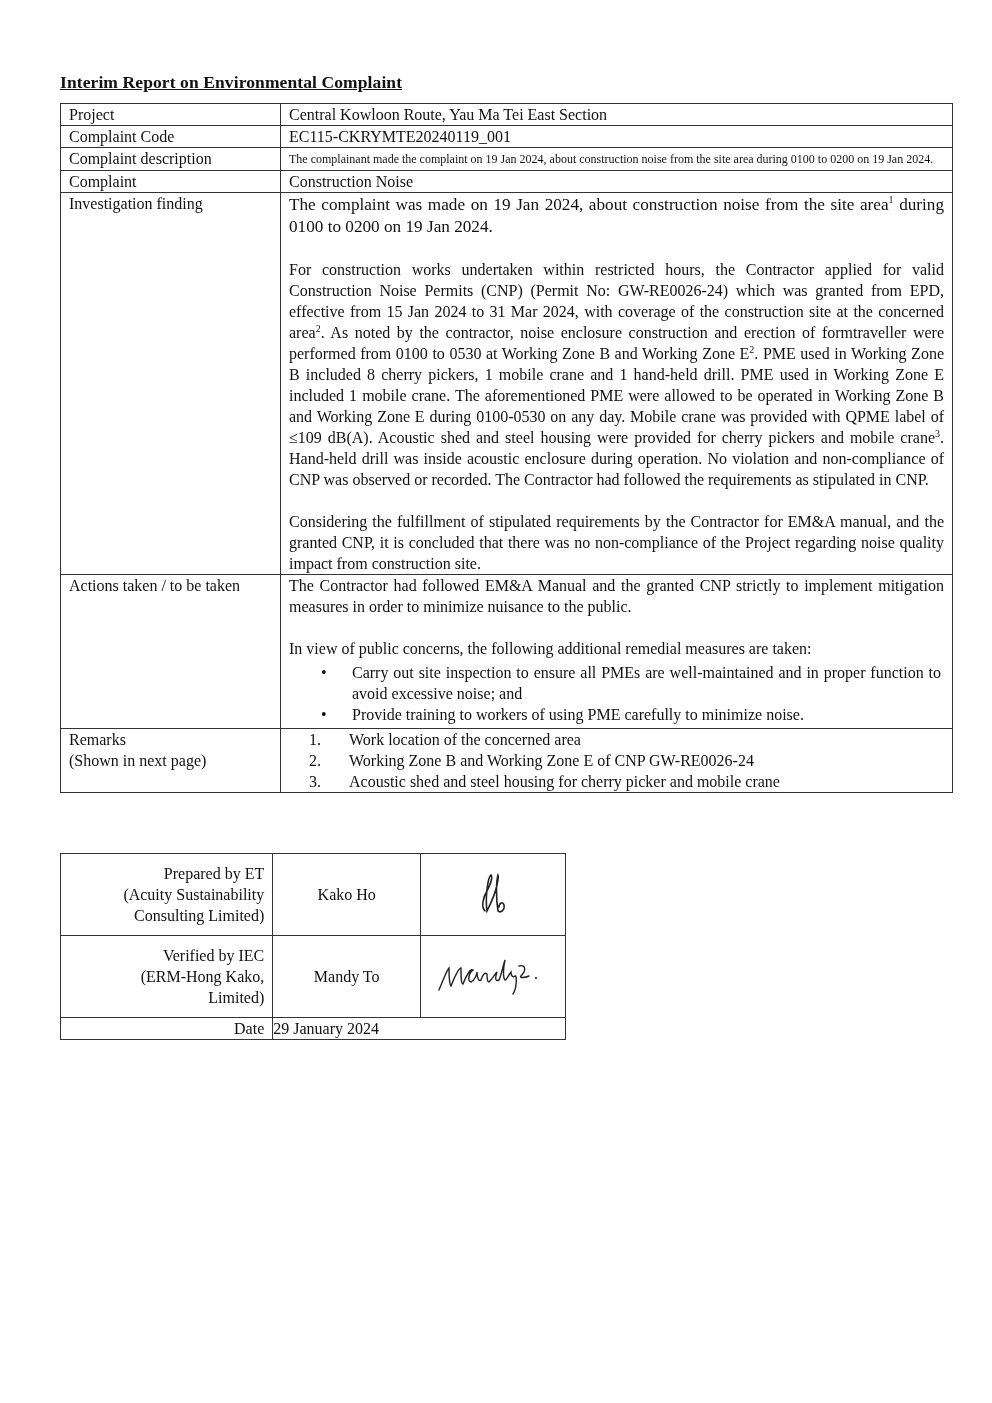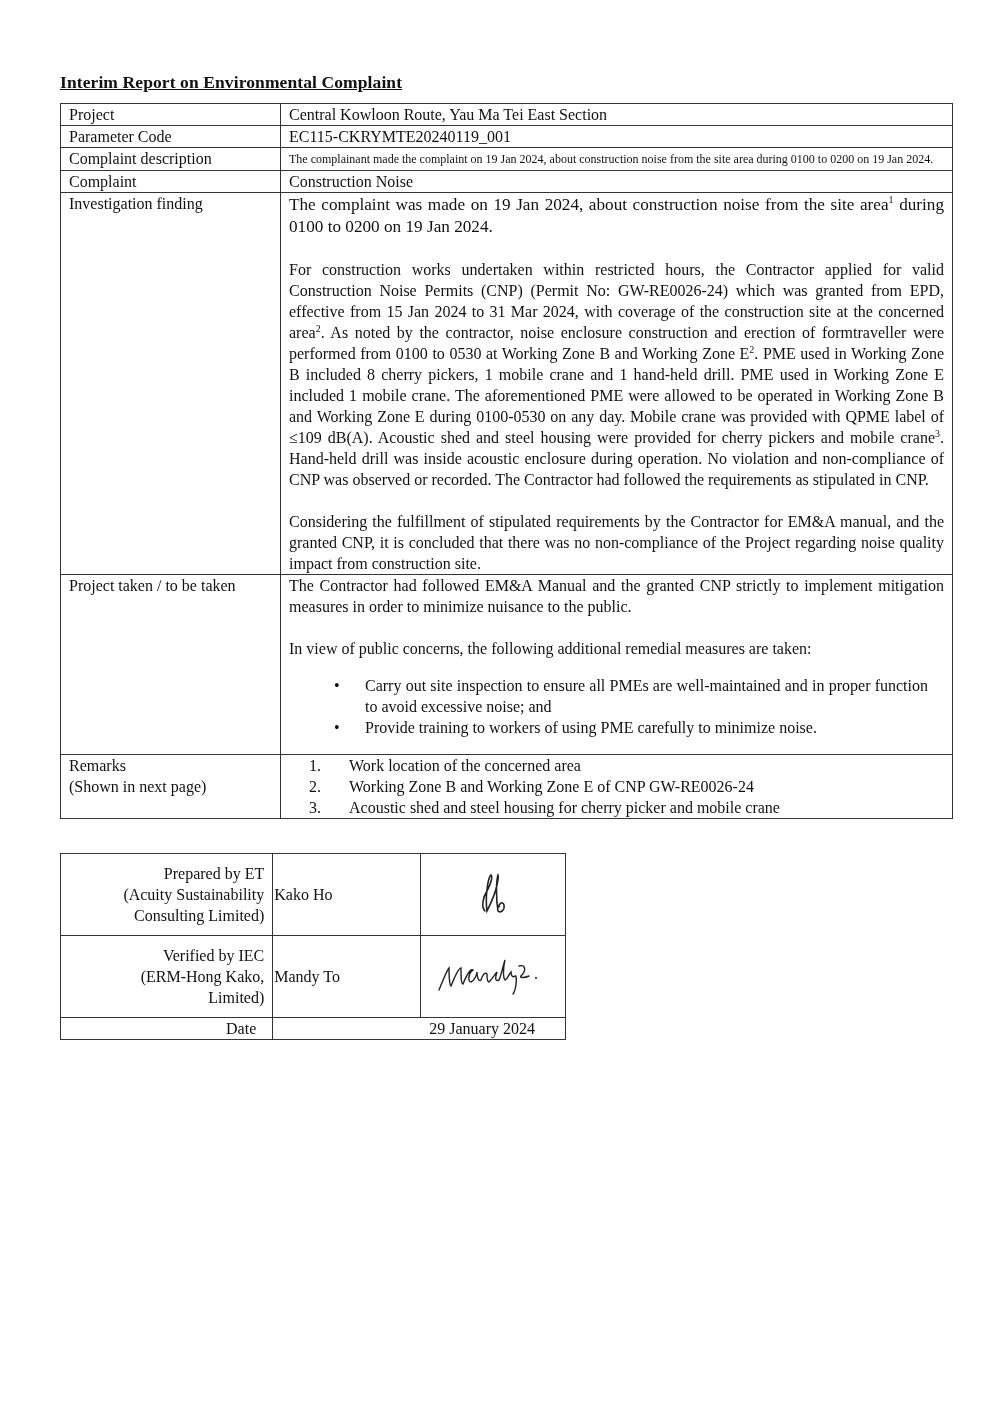--- a/index.html
+++ b/index.html
@@ -21,52 +21,52 @@
   .main td {
     border: 1px solid #333; vertical-align: top;
     padding: 0 8px; line-height: 21px; font-size: 16px;
   }
   .main td.lbl { width: 203px; }
   .main td.val { width: 655px; }
   .main td.val.big { font-size: 12px; line-height: 22px; }
   .just { text-align: justify; }
   .spacer { height: 21px; }
   sup { font-size: 10px; line-height: 0; vertical-align: super; }
-  ul.bul { margin: 16px; padding: 0 0 0 60px; list-style: none; }
+  ul.bul { margin: 3px; padding: 0 0 0 60px; list-style: none; }
   ul.bul li { position: relative; text-align: justify; }
   ul.bul li::before { content: "\2022"; position: absolute; left: -31px; }
   ol.rem { margin: 0; padding: 0 0 0 60px; list-style: none; }
   ol.rem li { position: relative; }
   ol.rem li .num { position: absolute; left: -40px; }
   .sig {
     position: absolute; left: 60px; top: 853px;
     table-layout: fixed; width: 506px;
   }
   .sig td { border: 1px solid #333; font-size: 16px; line-height: 21px; }
   .sig td.role { width: 202px; text-align: right; padding: 8px 8px 8px 0; vertical-align: middle; }
-  .sig td.name { width: 144px; text-align: left; vertical-align: middle; }
+  .sig td.name { width: 144px; text-align: center; vertical-align: middle; }
   .sig td.sign { width: 141px; text-align: center; vertical-align: middle; }
   .sig tr.r { height: 82px; margin-left: 24px; }
   .sig tr.d td { padding: 0 8px 0 0; }
-  .sig tr.d td.dval { text-align: right; padding: 0 30px 0 0; }
+  .sig tr.d td.dval { text-align: left; padding: 0 30px 0 0; }
   svg { display: block; margin: 0 auto; }
 </style>
 </head>
 <body>
 
 <div class="title">Interim Report on Environmental Complaint</div>
 
 <table class="main">
   <tbody>
       <tr>
     <td class="lbl">Project</td>
     <td class="val">Central Kowloon Route, Yau Ma Tei East Section</td>
   </tr>
   <tr>
-    <td class="lbl">Parameter Code</td>
+    <td class="lbl">Complaint Code</td>
     <td class="val">EC115-CKRYMTE20240119_001</td>
   </tr>
   <tr>
     <td class="lbl">Complaint description</td>
     <td class="val big just">The complainant made the complaint on 19 Jan 2024, about construction noise from the site area during 0100 to 0200 on 19 Jan 2024.</td>
   </tr>
   <tr>
     <td class="lbl">Complaint</td>
     <td class="val">Construction Noise</td>
   </tr>
@@ -74,21 +74,21 @@
     <td class="lbl">Investigation finding</td>
     <td class="val">
       <div class="just" style="font-size:17.2px; line-height:22px; padding-top:1px;"><span>The complaint was made on 19 Jan 2024, about construction noise from the site area</span><sup>1</sup><span> during 0100 to 0200 on 19 Jan 2024.</span></div>
       <div class="spacer"></div>
       <div class="just"><span>For construction works undertaken within restricted hours, the Contractor applied for valid Construction Noise Permits (CNP) (Permit No: GW-RE0026-24) which was granted from EPD, effective from 15 Jan 2024 to 31 Mar 2024, with coverage of the construction site at the concerned area</span><sup>2</sup><span>. As noted by the contractor, noise enclosure construction and erection of formtraveller were performed from 0100 to 0530 at Working Zone B and Working Zone E</span><sup>2</sup><span>. PME used in Working Zone B included 8 cherry pickers, 1 mobile crane and 1 hand-held drill. PME used in Working Zone E included 1 mobile crane. The aforementioned PME were allowed to be operated in Working Zone B and Working Zone E during 0100-0530 on any day. Mobile crane was provided with QPME label of ≤109 dB(A). Acoustic shed and steel housing were provided for cherry pickers and mobile crane</span><sup>3</sup><span>. Hand-held drill was inside acoustic enclosure during operation. No violation and non-compliance of CNP was observed or recorded. The Contractor had followed the requirements as stipulated in CNP.</span></div>
       <div class="spacer"></div>
       <div class="just">Considering the fulfillment of stipulated requirements by the Contractor for EM&amp;A manual, and the granted CNP, it is concluded that there was no non-compliance of the Project regarding noise quality impact from construction site.</div>
     </td>
   </tr>
   <tr>
-    <td class="lbl">Project taken / to be taken</td>
+    <td class="lbl">Actions taken / to be taken</td>
     <td class="val">
       <div class="just">The Contractor had followed EM&amp;A Manual and the granted CNP strictly to implement mitigation measures in order to minimize nuisance to the public.</div>
       <div class="spacer"></div>
       <div>In view of public concerns, the following additional remedial measures are taken:</div>
       <ul class="bul">
         <li>Carry out site inspection to ensure all PMEs are well-maintained and in proper function to avoid excessive noise; and</li>
         <li>Provide training to workers of using PME carefully to minimize noise.</li>
       </ul>
     </td>
   </tr>
@@ -131,17 +131,17 @@
     </td>
     <td class="name">Mandy To</td>
     <td class="sign">
       <svg width="120" height="45" viewBox="0 0 120 45">
         <path d="M6 36 C10 26 14 16 16 14 C16 22 16 30 18 32 C22 22 26 14 28 14 C28 22 28 30 30 30 C34 20 38 14 40 16 C36 18 34 28 38 28 C42 26 44 20 44 18 C44 24 46 28 48 26 C50 20 52 18 54 20 C54 24 54 28 56 28 C60 24 62 20 64 18 C62 24 62 28 66 26 C68 22 70 12 72 6 C70 14 70 24 72 26 C74 26 76 20 78 18 C78 22 80 24 82 22 C84 20 84 34 80 40 M86 12 C92 10 94 16 88 22 C86 24 92 24 96 22" fill="none" stroke="#222" stroke-width="1.4" stroke-linecap="round"></path>
         <circle cx="103" cy="24" r="1.1" fill="#222"></circle>
       </svg>
     </td>
   </tr>
   <tr class="d">
-    <td class="role" style="padding:0 16px 0 0;">Date</td>
+    <td class="role" style="padding:0 8px 0 0;">Date</td>
     <td class="dval" colspan="2">29 January 2024</td>
   </tr>
 </tbody>
   </table>
 
 </body></html>

